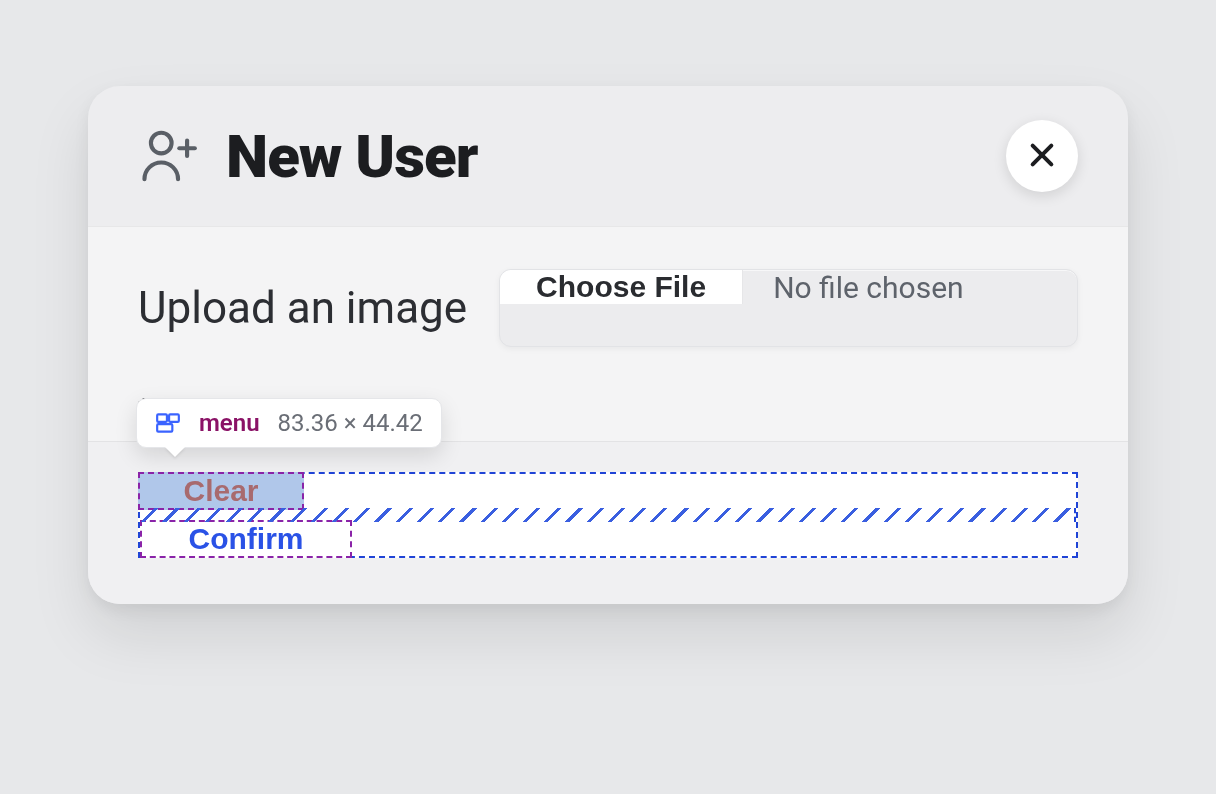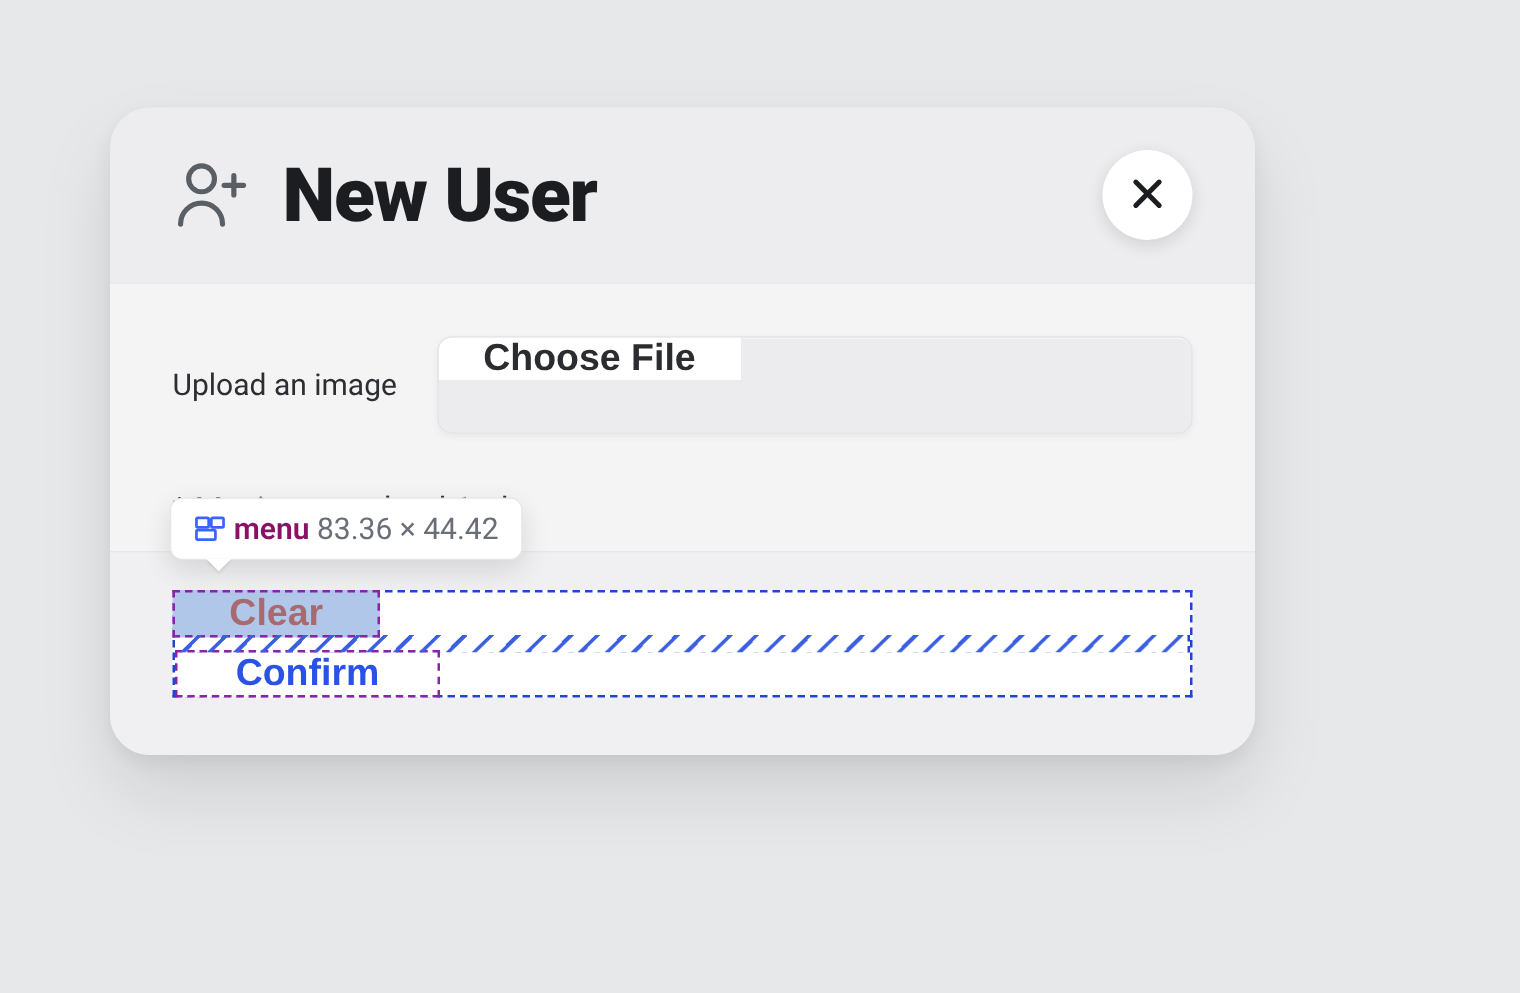--- a/index.html
+++ b/index.html
@@ -8,21 +8,21 @@
     background: #e7e8ea;
     font-family: -apple-system, BlinkMacSystemFont, "Segoe UI", Roboto, Helvetica, Arial, sans-serif;
     position: relative;
     overflow: hidden;
   }
 
   .dialog {
     position: absolute;
     left: 88px;
     top: 86px;
-    width: 916px;
+    width: 1040px;
     background: #ededef;
     border-radius: 32px;
     box-shadow: 0 30px 60px rgba(0,0,0,0.10), 0 6px 16px rgba(0,0,0,0.06);
     overflow: visible;
   }
 
   .dialog-header {
     display: flex;
     align-items: center;
     justify-content: space-between;
@@ -68,21 +68,21 @@
     border-top: 1px solid rgba(0,0,0,0.05);
     padding: 42px 50px 18px 50px;
   }
 
   .upload-row {
     display: flex;
     align-items: center;
     gap: 32px;
   }
   .upload-label {
-    font-size: 24px;
+    font-size: 44px;
     color: #2c2e33;
   }
 
   .file-group {
     flex: 1;
     display: flex;
     align-items: flex-start;
     height: 78px;
     border: 1px solid #e2e3e6;
     border-radius: 12px;
@@ -129,21 +129,21 @@
     position: absolute;
     left: 48px;
     top: -44px;
     background: #ffffff;
     border: 1px solid #e5e6e9;
     border-radius: 10px;
     box-shadow: 0 8px 22px rgba(0,0,0,0.12);
     padding: 10px 18px;
     display: flex;
     align-items: center;
-    gap: 6px;
+    gap: 18px;
     font-size: 24px;
     z-index: 5;
   }
   .inspect-tooltip::after {
     content: "";
     position: absolute;
     left: 28px;
     bottom: -10px;
     width: 0; height: 0;
     border-left: 10px solid transparent;
@@ -253,20 +253,21 @@
         </svg>
       </span>
     </button>
   </div>
 
   <div class="body-section">
     <div class="upload-row">
       <span class="upload-label">Upload an image</span>
       <div class="file-group">
         <button class="choose-file">Choose File</button>
+        <span class="file-status">No file chosen</span>
       </div>
     </div>
     <p class="hint">* Maximum upload 1mb</p>
   </div>
 
   <div class="footer">
 
     <div class="inspect-tooltip">
       <span class="inspect-icon">
         <svg viewBox="0 0 24 24" fill="none" stroke="currentColor" stroke-width="2">

